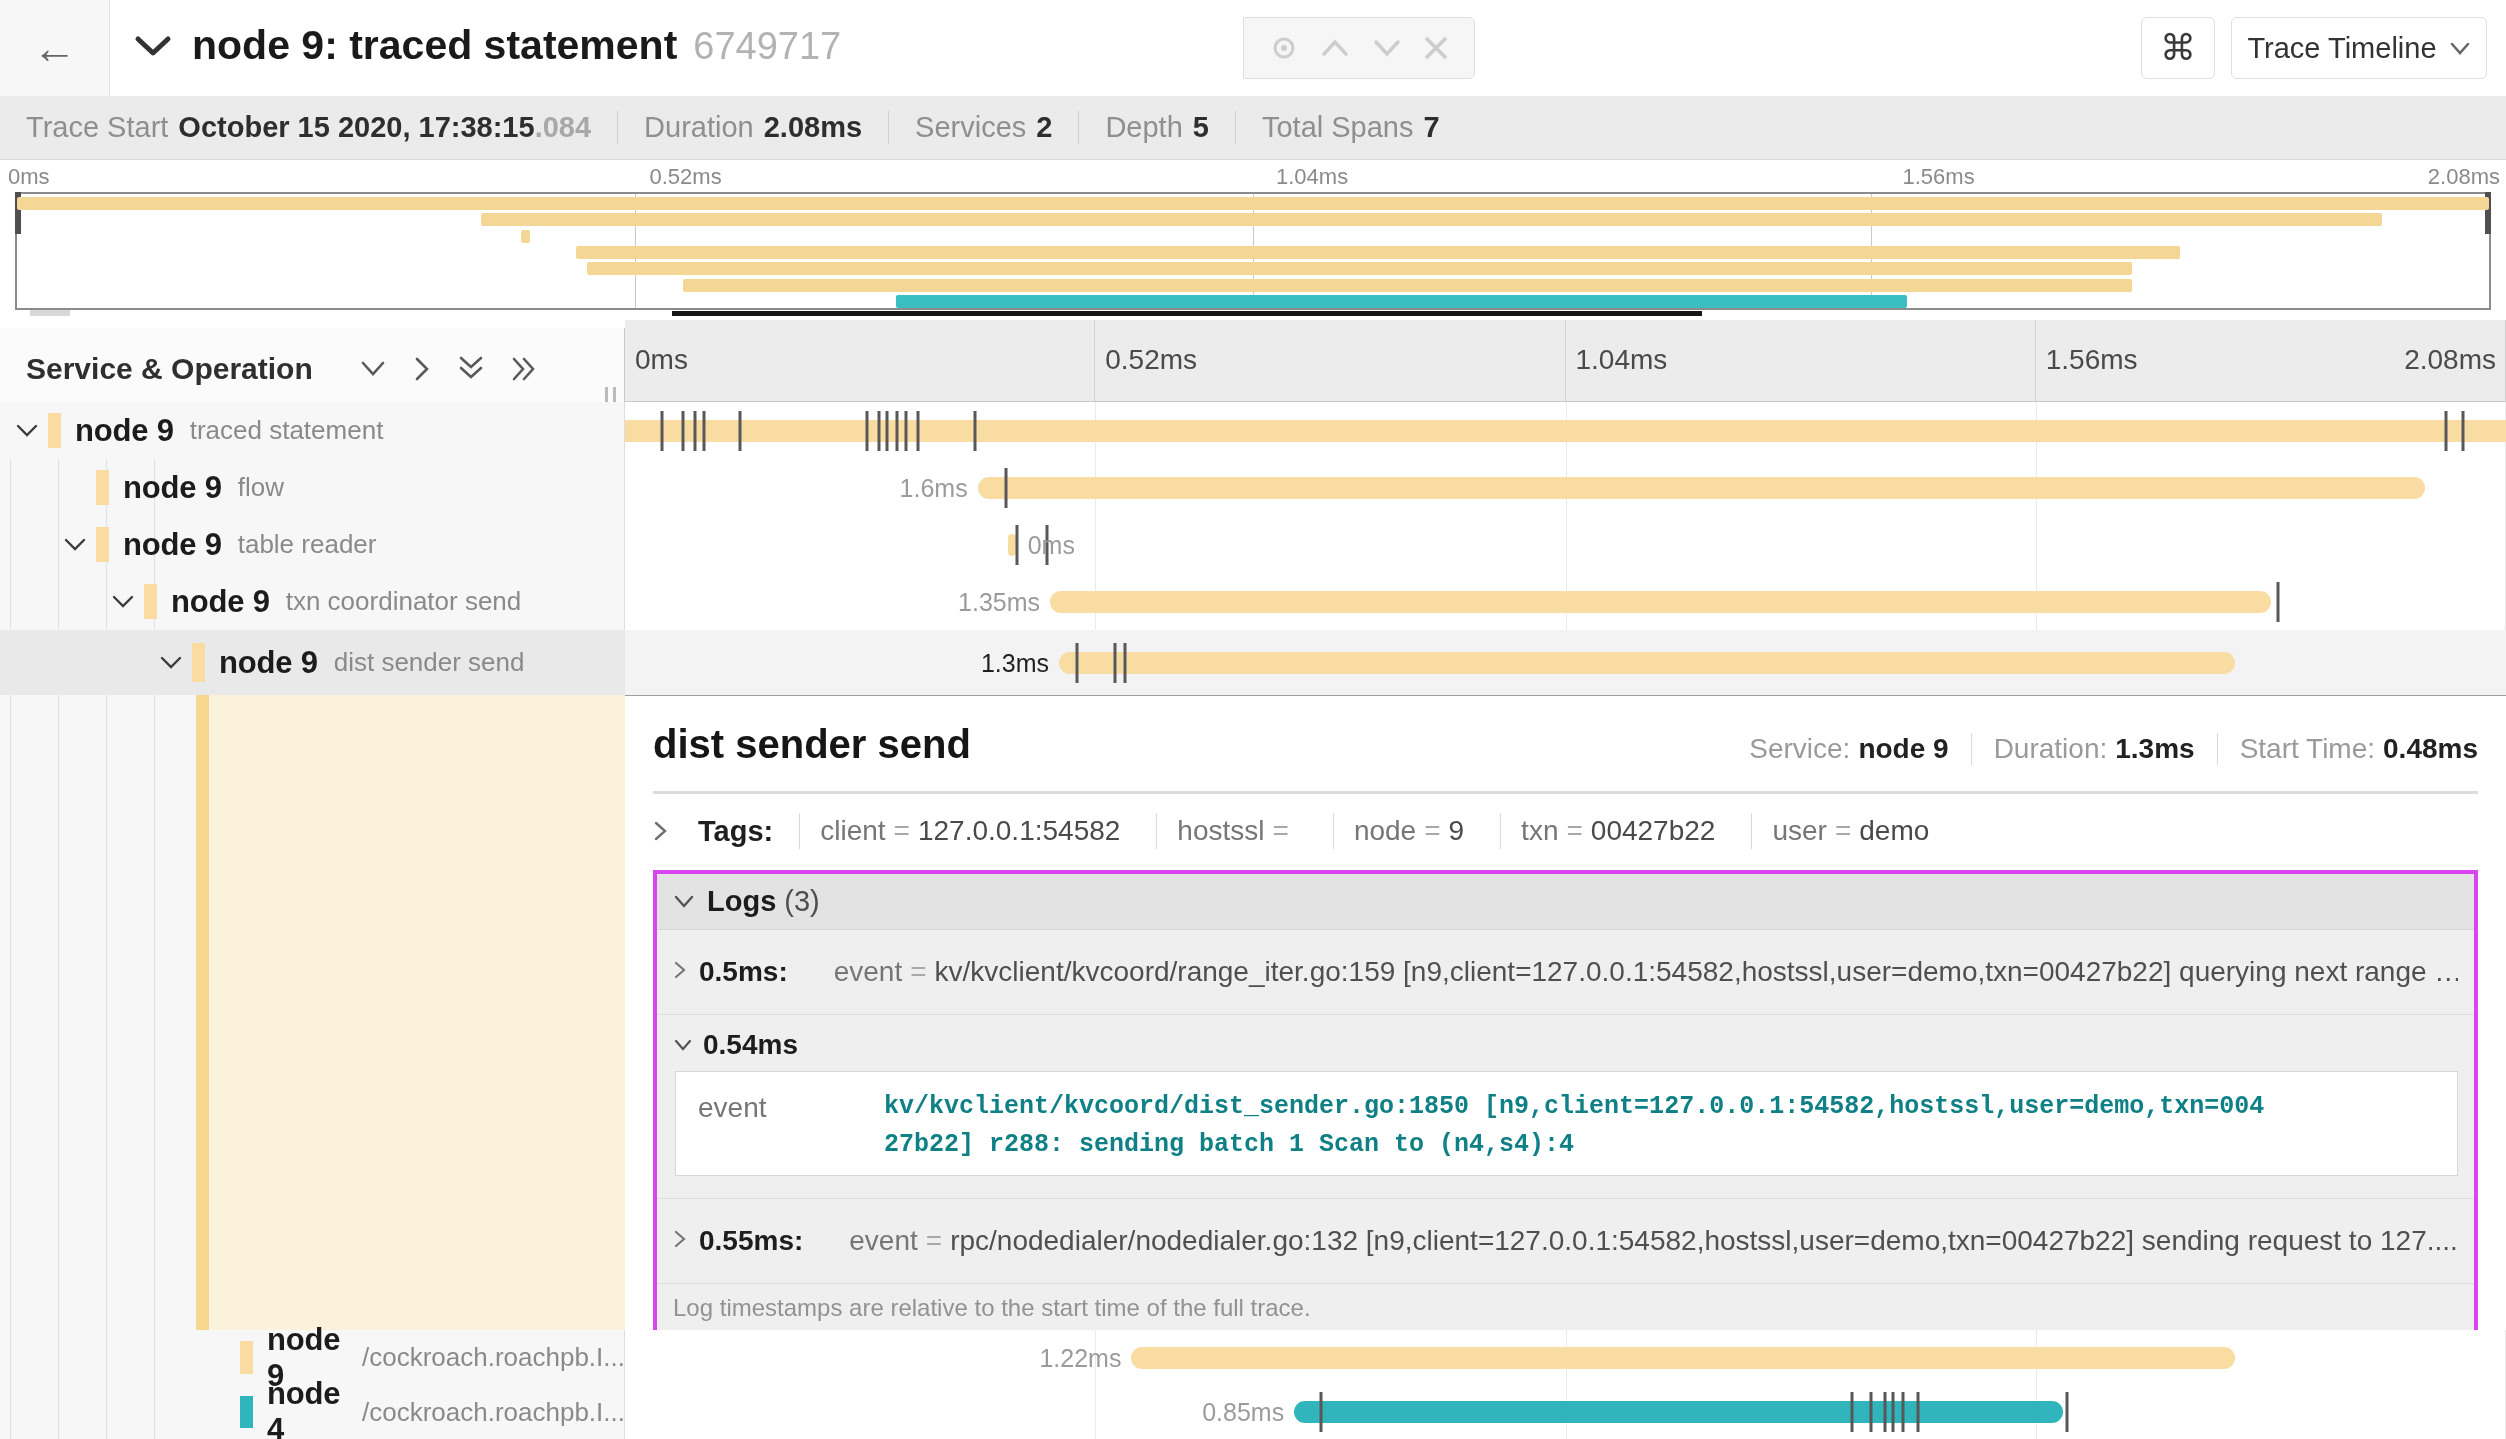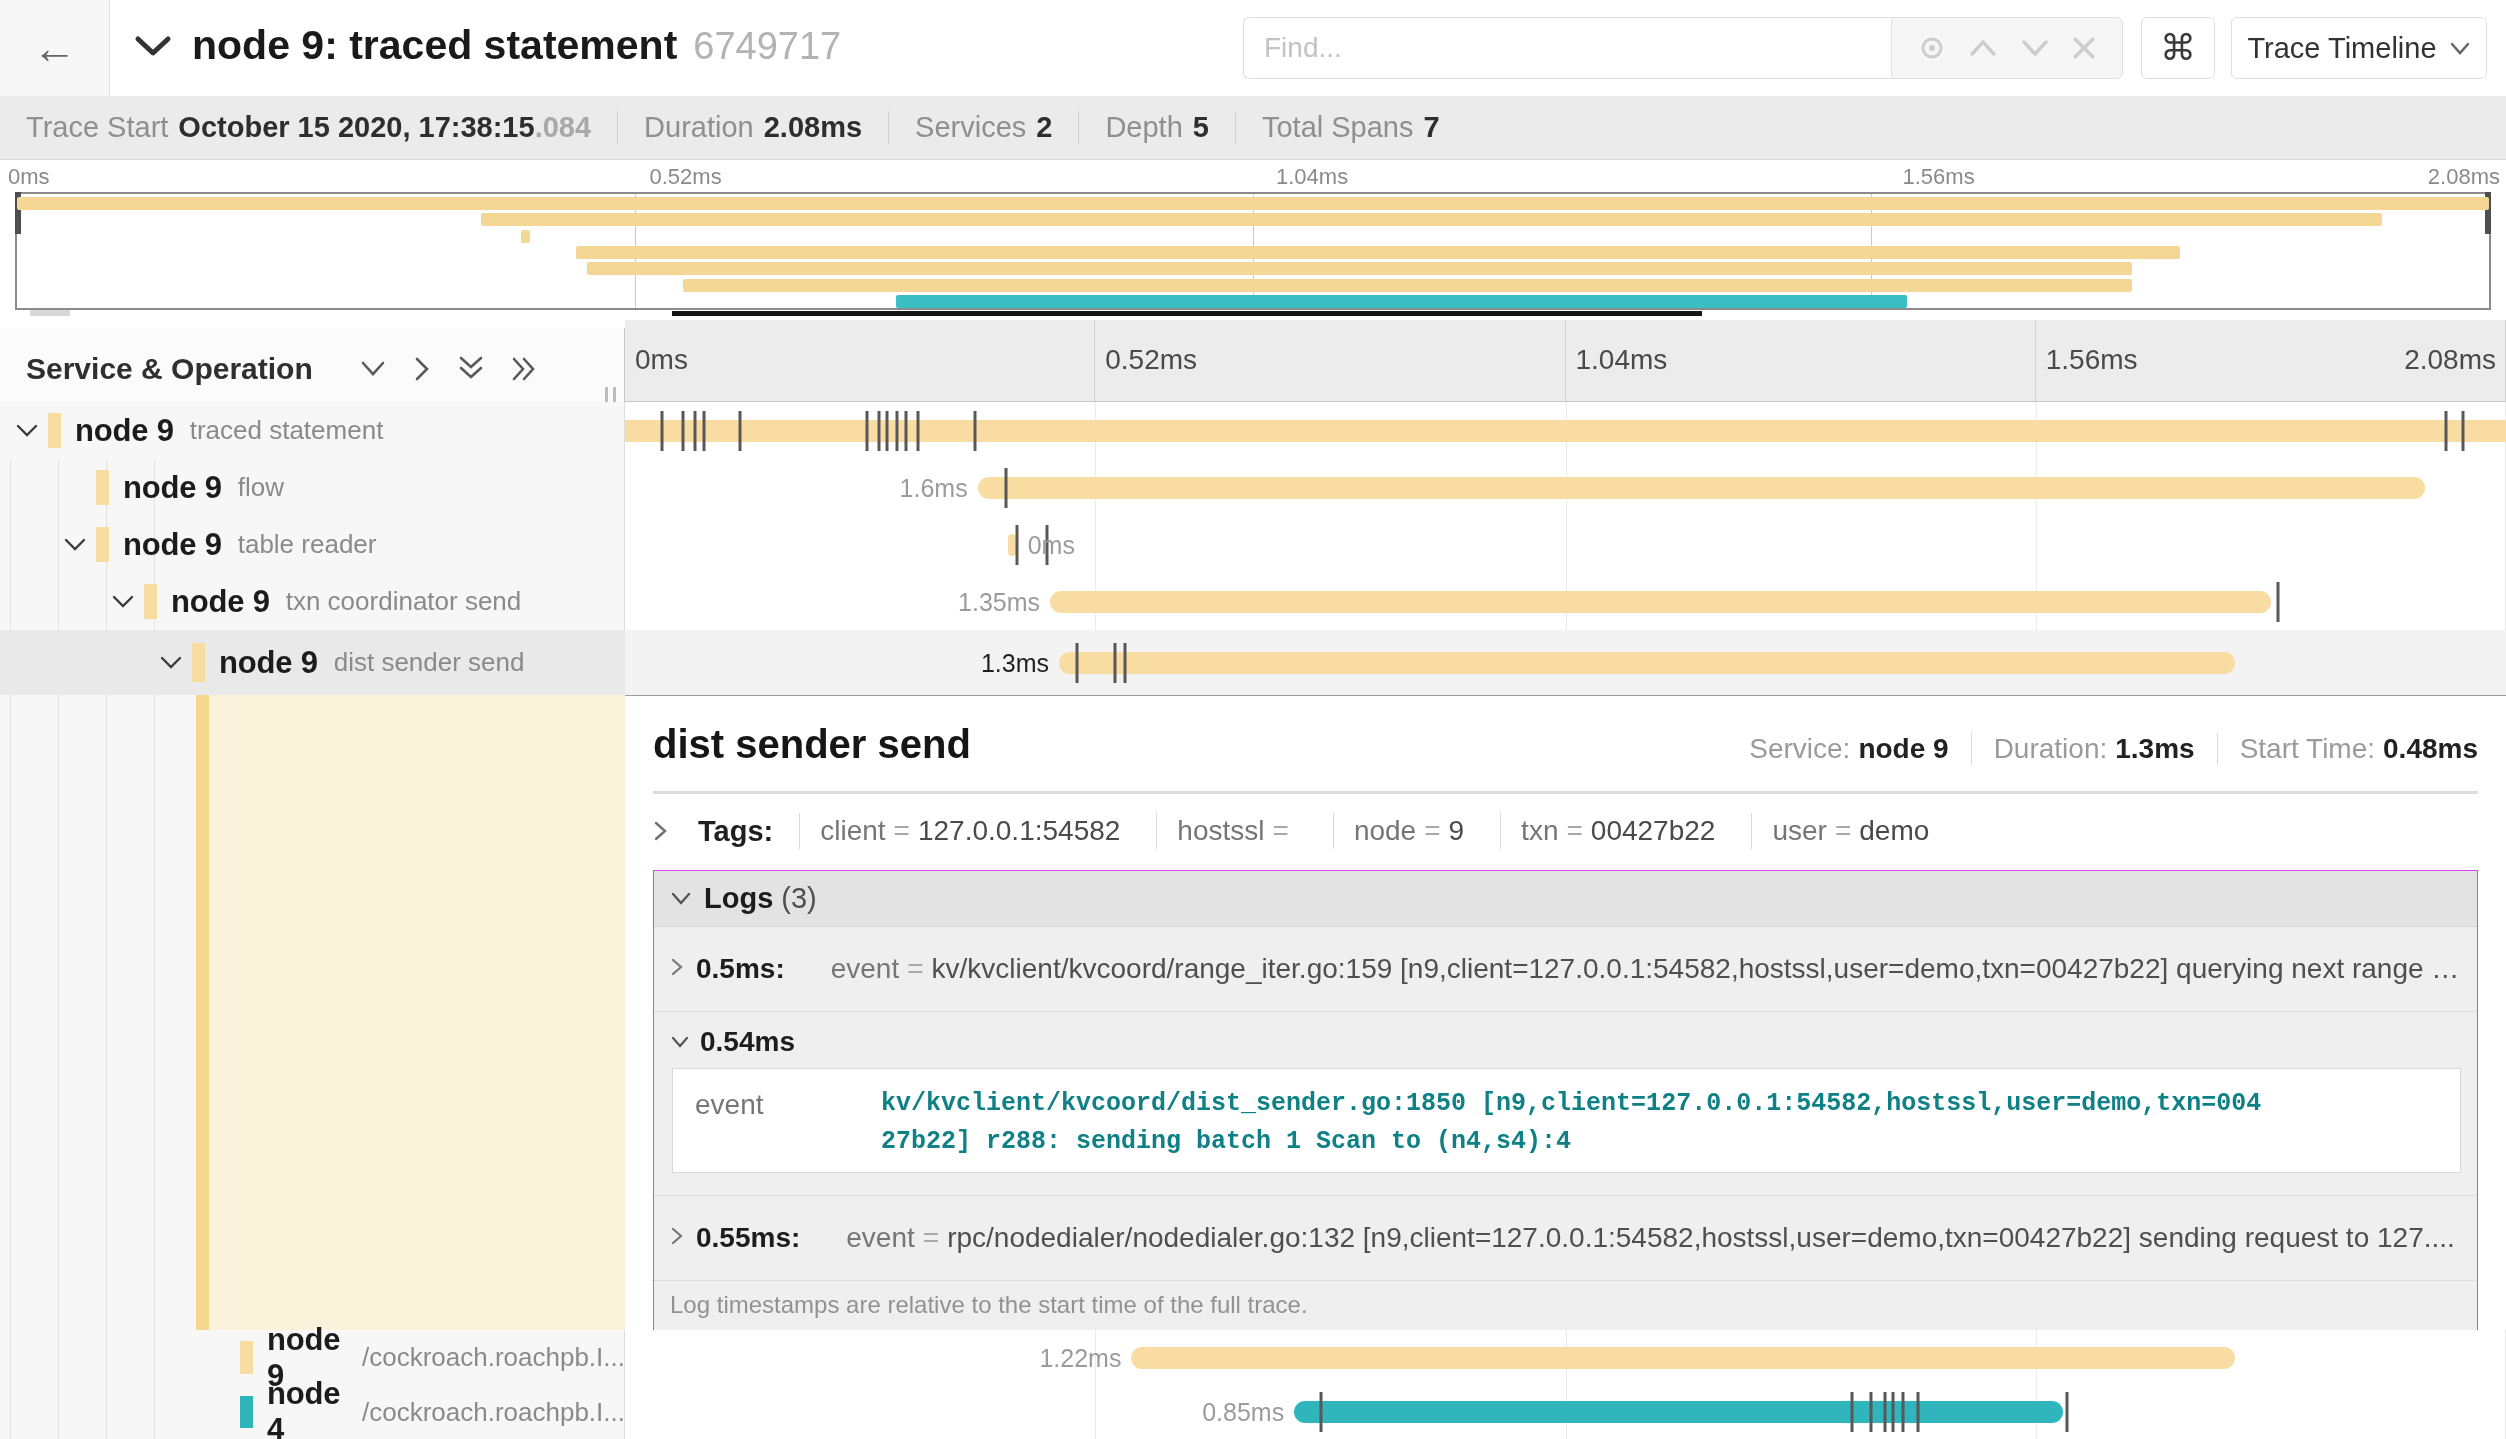--- a/index.html
+++ b/index.html
@@ -97,21 +97,21 @@
   .d-stat { font-size:28px; color:#9a9a9a; padding-left:22px; margin-left:22px; border-left:1px solid #d9d9d9; white-space:nowrap; }
   .d-stat:first-child { border-left:none; }
   .d-stat b { color:#222; font-weight:700; margin-left:8px; }
   .d-hr { height:3px; background:#dcdcdc; margin-top:24px; }
   .d-tags { margin-top:14px; display:flex; align-items:center; height:46px; cursor:pointer;gap:16px; }
   .d-tags .tags-word { font-size:29px; font-weight:700; color:#1f1f1f; margin:0 10px 0 14px; }
   .tag-item { font-size:28px; color:#767676; padding:2px 20px; border-left:1px solid #d9d9d9; white-space:nowrap; }
   .tag-item:first-of-type { border-left:none; padding-left:8px; }
   .tag-item .eq { color:#a8a8a8; margin:0 8px; }
   .tag-item .val { color:#4a4a4a; }
-  .logs-box { margin-top:16px; border:1px solid #d946ef; background:#efefef; }
+  .logs-box { margin-top:16px; border:4px solid #d946ef; background:#efefef; }
   .logs-head { height:56px; background:#e3e3e3; border-bottom:1px solid #d6d6d6; display:flex;
     align-items:center; padding-left:16px; cursor:pointer; }
   .logs-head .lw { font-size:29px; font-weight:700; color:#1c1c1c; margin:0 8px 0 12px; }
   .logs-head .lc { font-size:29px; color:#4f4f4f; }
   .log-row { padding:26px 16px; border-bottom:1px solid #dcdcdc; display:flex; align-items:baseline;
     white-space:nowrap; overflow:hidden; cursor:pointer; }
   .log-time { font-size:28px; font-weight:700; color:#1d1d1d; margin:0 14px 0 12px; }
   .log-kv { font-size:28px; color:#767676; overflow:hidden;margin-left:32px; }
   .log-kv .eq { color:#a8a8a8; margin:0 8px; }
   .log-kv .val { color:#4f4f4f; }
@@ -133,21 +133,20 @@
     <div class="back-btn">←</div>
     <span class="title-chevron">
       <svg width="38" height="26" viewBox="0 0 38 26">
           <polyline points="4,6 19,20 34,6" fill="none" stroke="#333" stroke-width="5" stroke-linecap="round" stroke-linejoin="round"></polyline>
         </svg>
     </span>
     <div class="hdr-title">
       <span>node 9: traced statement</span><span class="trace-id">6749717</span>
     </div>
     <div class="find-wrap">
-      <input class="find-input" placeholder="Find..." style="">
       <div class="find-seg">
         <span class="seg-ic">
           <svg width="30" height="30" viewBox="0 0 30 30">
               <circle cx="15" cy="15" r="9" fill="none" stroke="#cdcdcd" stroke-width="3"></circle>
               <circle cx="15" cy="15" r="3" fill="#cdcdcd"></circle>
             </svg>
           </span>
         <span class="seg-ic">
           <svg width="30" height="22" viewBox="0 0 30 22">
               <polyline points="4,17 15,5 26,17" fill="none" stroke="#cdcdcd" stroke-width="3.5" stroke-linecap="round"></polyline>

